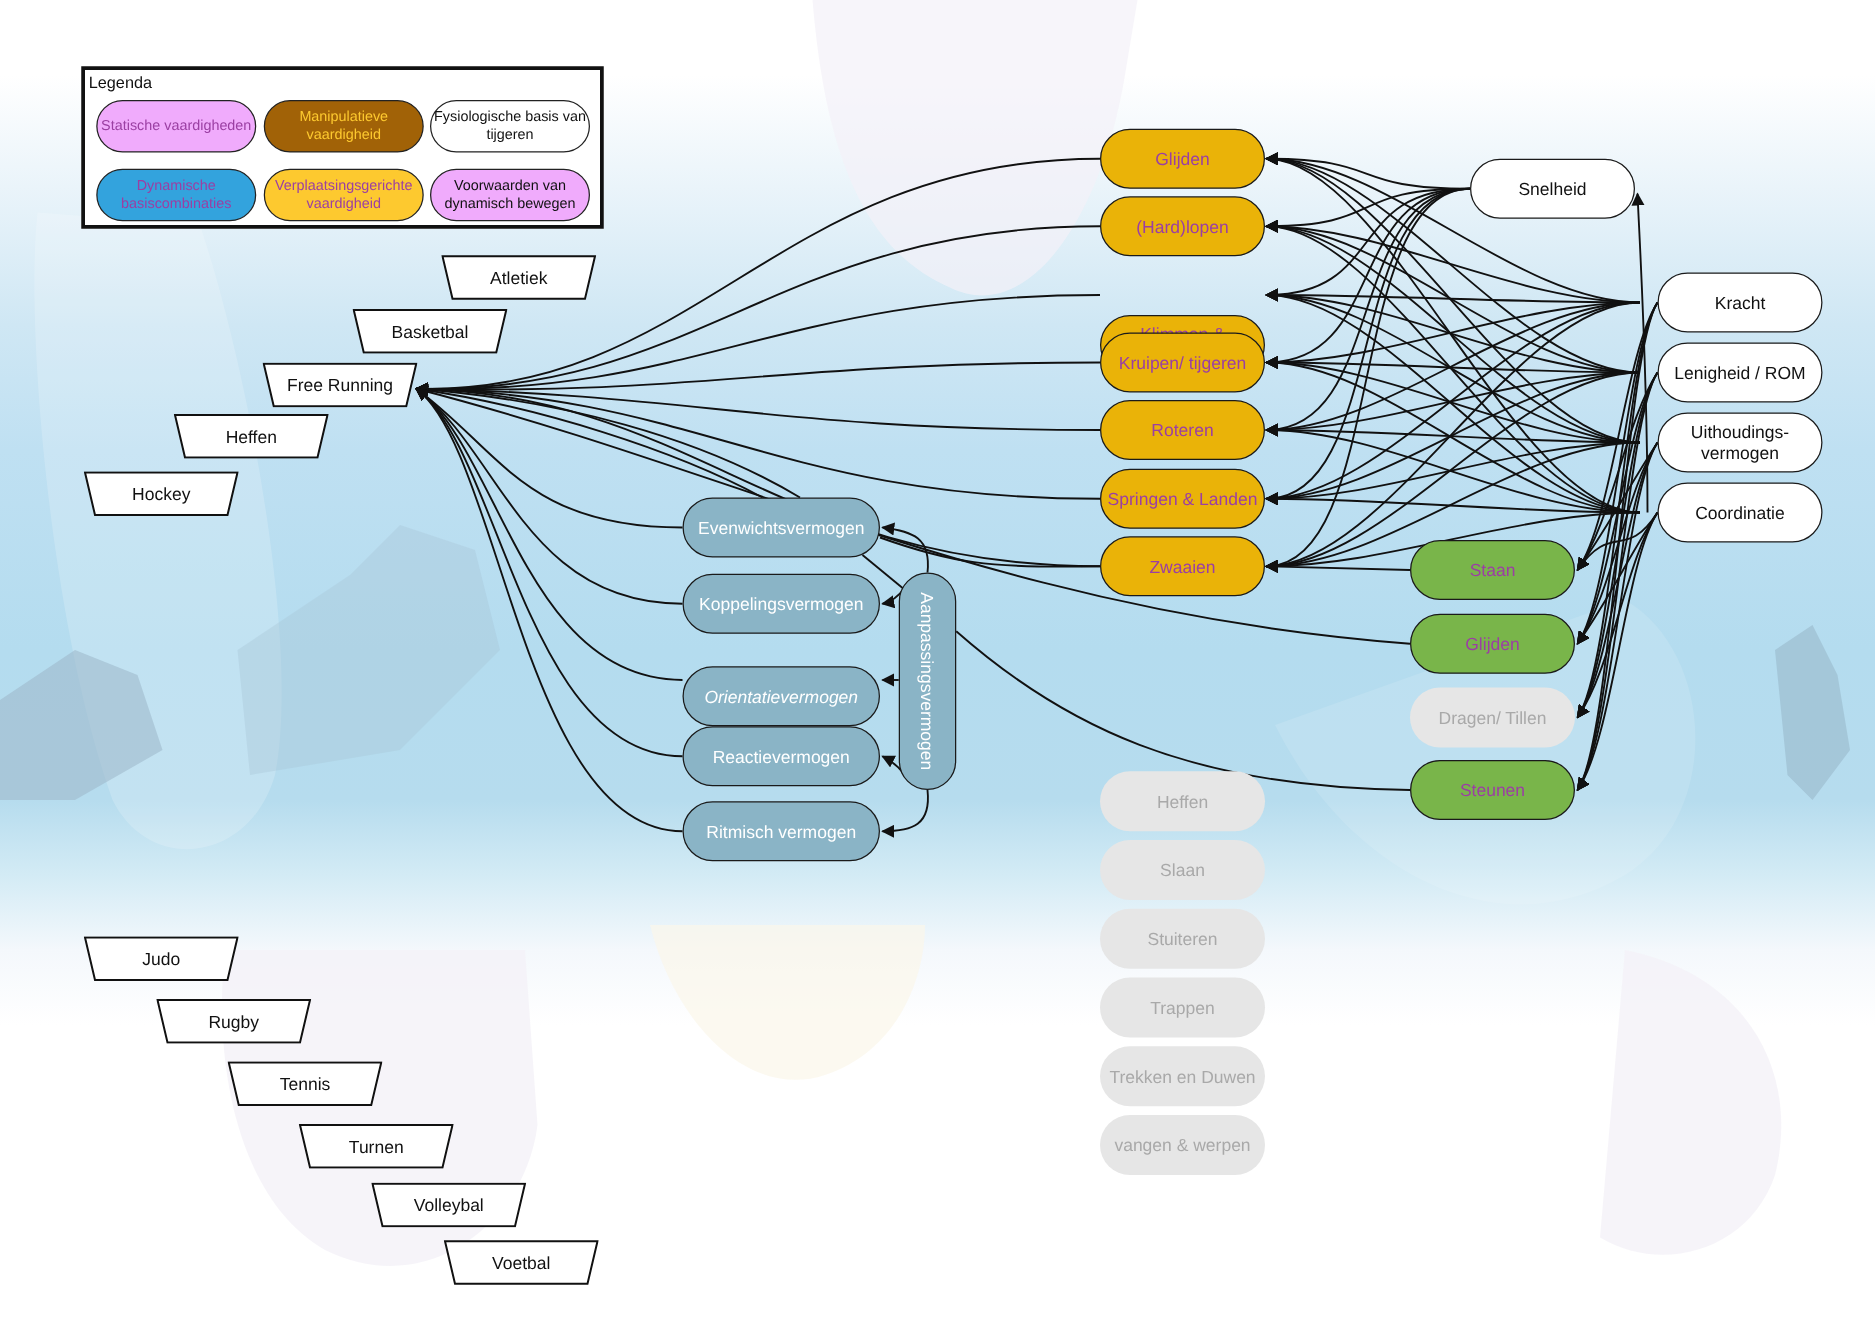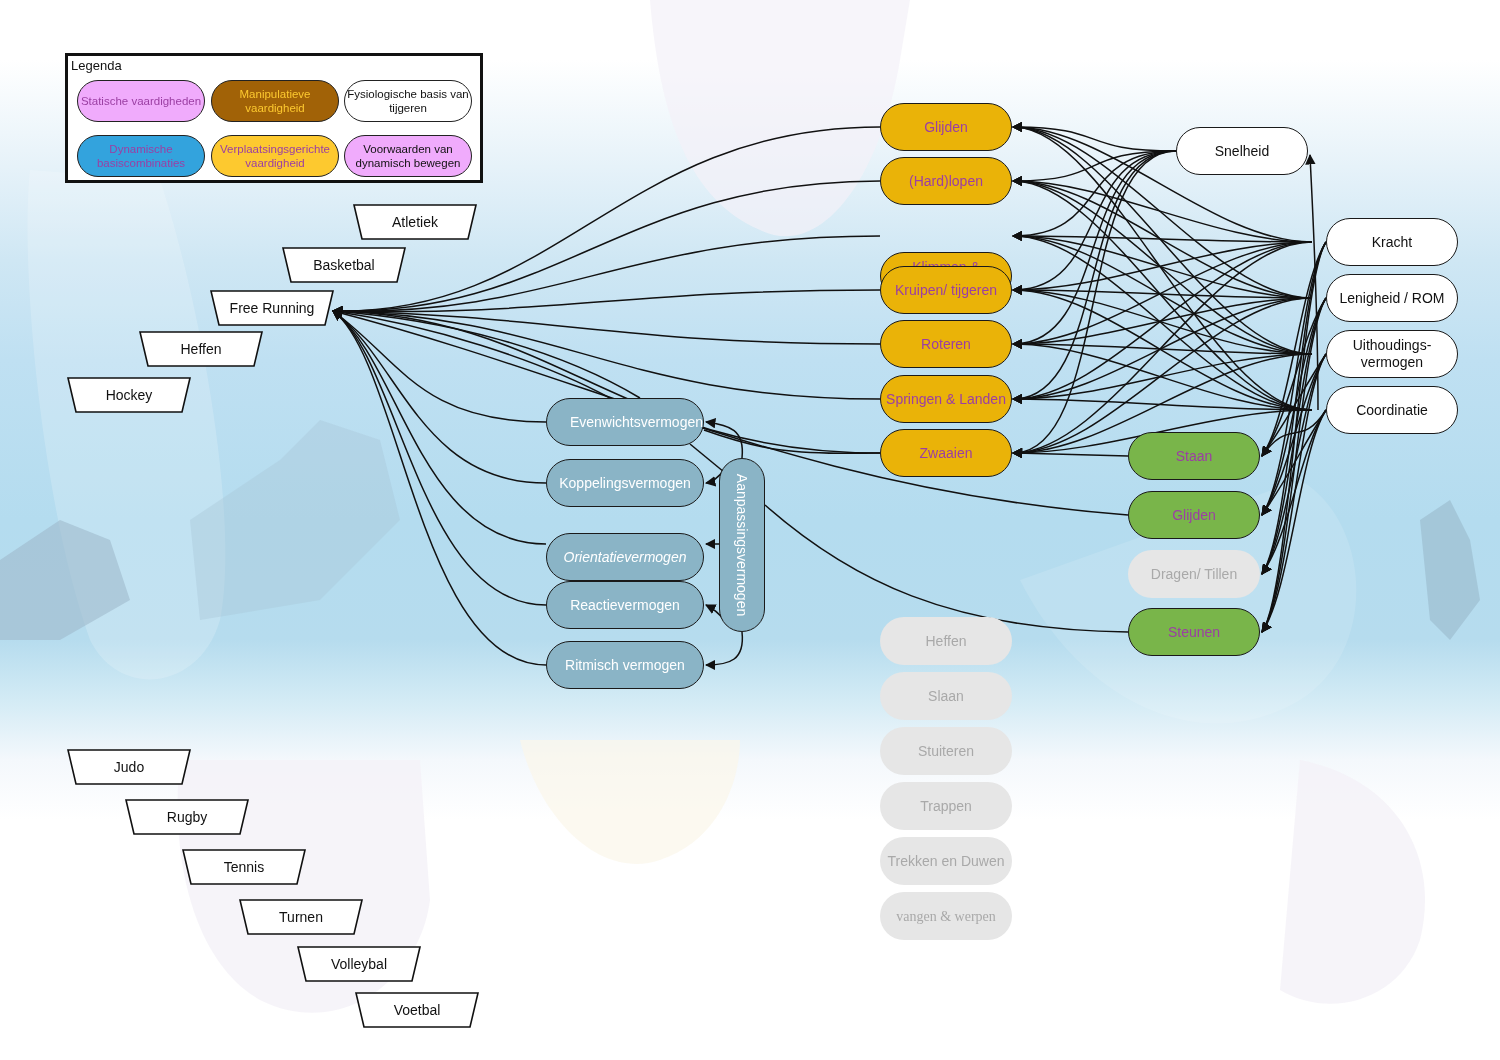--- a/index.html
+++ b/index.html
@@ -271,21 +271,21 @@
   </div>
 <div class="node n-gray" style="left:880px;top:727px;">
     <span>Stuiteren</span>
   </div>
 <div class="node n-gray" style="left:880px;top:782px;">
     <span>Trappen</span>
   </div>
 <div class="node n-gray" style="left:880px;top:837px;">
     <span>Trekken en Duwen</span>
   </div>
-<div class="node n-gray" style="left:880px;top:892px;font-family:Liberation Serif, serif;">
+<div class="node n-gray" style="left:880px;top:892px;">
     <span>vangen &amp; werpen</span>
   </div>
 
 <div class="node n-white" style="left:1176px;top:127px;">
     <span>Snelheid</span>
   </div>
 <div class="node n-white" style="left:1326px;top:218px;">
     <span>Kracht</span>
   </div>
 <div class="node n-white" style="left:1326px;top:274px;">
@@ -304,21 +304,21 @@
 <div class="node n-green" style="left:1128px;top:491px;">
     <span>Glijden</span>
   </div>
 <div class="node n-gray" style="left:1128px;top:550px;">
     <span>Dragen/ Tillen</span>
   </div>
 <div class="node n-green" style="left:1128px;top:608px;">
     <span>Steunen</span>
   </div>
 
-<div class="node n-steel" style="left:546px;top:398px;justify-content:flex-end;">
+<div class="node n-steel" style="left:546px;top:398px;">
     <span>Evenwichtsvermogen</span>
   </div>
 <div class="node n-steel" style="left:546px;top:459px;">
     <span>Koppelingsvermogen</span>
   </div>
 <div class="node n-steel" style="left:546px;top:533px;font-style:italic;">
     <span>Orientatievermogen</span>
   </div>
 <div class="node n-steel" style="left:546px;top:581px;">
     <span>Reactievermogen</span>

